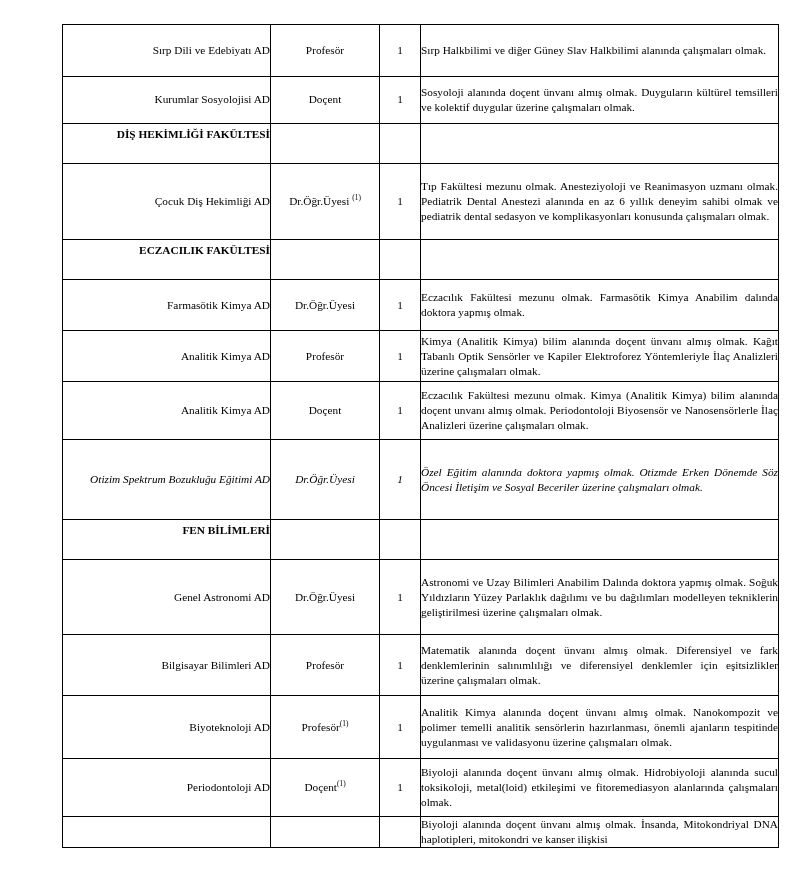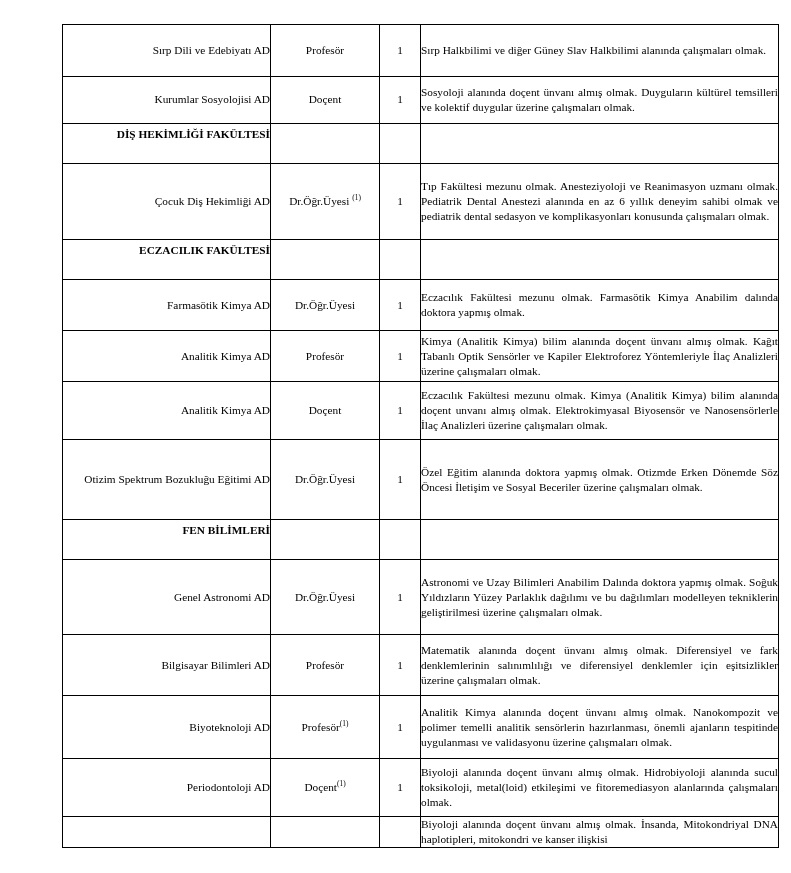--- a/index.html
+++ b/index.html
@@ -75,21 +75,21 @@
   
   .h-52  { height: 52px; }
   .h-55  { height: 47px; }
   .h-30  { height: 30px; }
   .h-76  { height: 76px; }
   .h-43  { height: 43px; }
   .h-28  { height: 28px; }
   .h-45  { height: 51px; }
   .h-61  { height: 61px; }
   .h-33  { height: 33px; }
-  .h-71  { height: 80px; }
+  .h-71  { height: 80px; font-style: italic; }
   .h-75  { height: 75px; }
   .h-63  { height: 63px; }
   .h-58  { height: 58px; }
   .h-24  { height: 24px; }
 </style>
 </head>
 <body>
 
 <div id="page">
   <table class="kadro">
@@ -148,21 +148,21 @@
         <td class="unit">Analitik Kimya AD</td>
         <td class="title"><span>Profesör</span><sup class="mark"></sup></td>
         <td class="count">1</td>
         <td class="desc">Kimya (Analitik Kimya) bilim alanında doçent ünvanı almış olmak. Kağıt Tabanlı Optik Sensörler ve Kapiler Elektroforez Yöntemleriyle İlaç Analizleri üzerine çalışmaları olmak.</td>
       </tr>
 
       <tr class="h-58">
         <td class="unit">Analitik Kimya AD</td>
         <td class="title"><span>Doçent</span><sup class="mark"></sup></td>
         <td class="count">1</td>
-        <td class="desc">Eczacılık Fakültesi mezunu olmak. Kimya (Analitik Kimya) bilim alanında doçent unvanı almış olmak. Elektrokimyasal Biyosensör ve Nanosensörlerle İlaç Analizleri üzerine çalışmaları olmak.</td>
+        <td class="desc">Eczacılık Fakültesi mezunu olmak. Kimya (Analitik Kimya) bilim alanında doçent unvanı almış olmak. Periodontoloji Biyosensör ve Nanosensörlerle İlaç Analizleri üzerine çalışmaları olmak.</td>
       </tr>
 
 
       <tr class="h-71">
         <td class="unit">Otizim Spektrum Bozukluğu Eğitimi AD</td>
         <td class="title"><span>Dr.Öğr.Üyesi</span><sup class="mark"></sup></td>
         <td class="count">1</td>
         <td class="desc">Özel Eğitim alanında doktora yapmış olmak. Otizmde Erken Dönemde Söz Öncesi İletişim ve Sosyal Beceriler üzerine çalışmaları olmak.</td>
       </tr>
 

